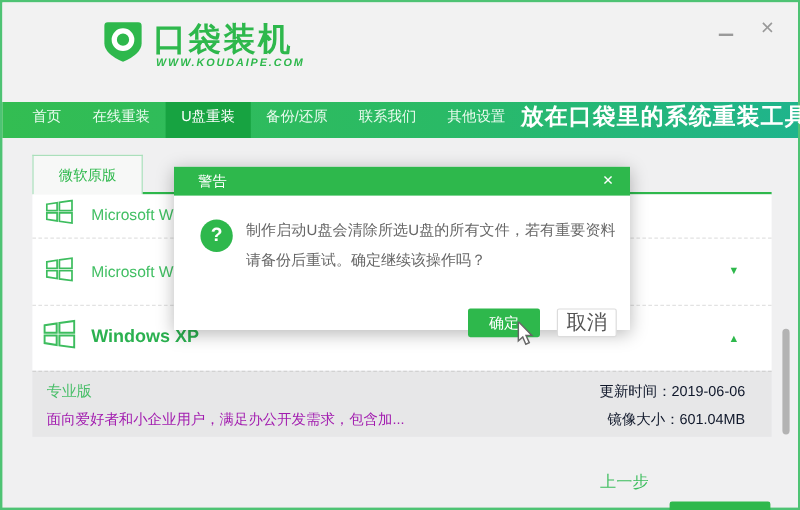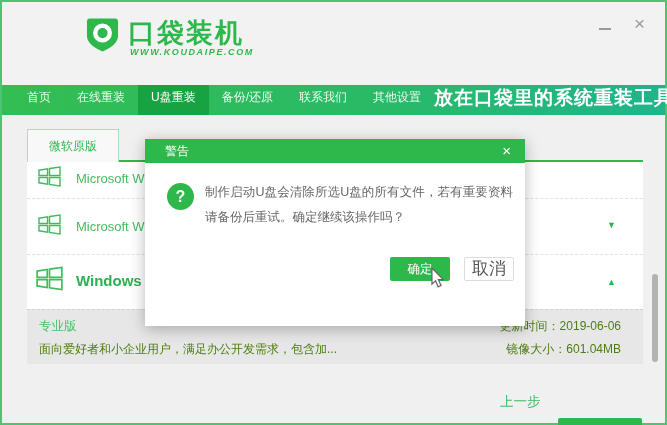--- a/index.html
+++ b/index.html
@@ -43,32 +43,32 @@
   .row-label.big { font-size:15px; font-weight:bold; color:#2bb150; }
   .caret { position:absolute; left:580px; font-size:9px; color:#2eb84c; cursor:pointer; }
 
   .scroll-thumb { position:absolute; left:650px; top:272px; width:6px; height:88px;
                   background:#b3b3b3; border-radius:3px; z-index:10; cursor:pointer; }
 
   
   .detail { position:absolute; left:25px; top:307px; width:616px; height:55px;
             background:#e7e7e8; border-top:1px dashed #d2d2d2; }
   .detail-edition { position:absolute; left:12px; top:8px; font-size:12.5px; color:#4abf6a; }
-  .detail-desc { position:absolute; left:12px; top:31px; font-size:12px; color:#4d7c0f; white-space:nowrap; }
-  .detail-info { position:absolute; right:22px; font-size:12px; color:#4d7c0f; white-space:nowrap; }
+  .detail-desc { position:absolute; left:12px; top:31px; font-size:12px; color:#a21caf; white-space:nowrap; }
+  .detail-info { position:absolute; right:22px; font-size:12px; color:#0f172a; white-space:nowrap; }
   .detail-info.t1 { top:8px; } .detail-info.t2 { top:31px; }
 
   
   .btn-back { position:absolute; left:498px; top:391px; font-size:13.5px; color:#3dbd5e; cursor:pointer; }
   .btn-start { position:absolute; left:556px; top:384px; width:84px; height:29px; background:#2eb84c;
                color:#701a75; font-size:13.5px; text-align:center; line-height:29px;
                border-radius:2px; cursor:pointer;margin-top:32px; }
 
   
-  .dialog { position:absolute; left:143px; top:137px; width:380px; height:187px; background:#ffffff;
+  .dialog { position:absolute; left:143px; top:137px; width:380px; height:136px; background:#ffffff;
             box-shadow:0 3px 14px rgba(0,0,0,0.28); z-index:50; }
   .dialog-header { position:absolute; left:0; top:0; width:380px; height:24px; background:#2eb84c; }
   .dialog-title { position:absolute; left:20px; top:0; font-size:12px; color:#ffffff; line-height:24px; }
   .dialog-close { position:absolute; right:14px; top:0; font-size:15px; color:#ffffff;
                   line-height:24px; cursor:pointer; }
   .dialog-qicon { position:absolute; left:22px; top:44px; width:27px; height:27px; border-radius:50%;
                   background:#2eb84c; color:#ffffff; font-size:16px; font-weight:bold;
                   text-align:center; line-height:27px; }
   .dialog-msg { position:absolute; left:60px; top:41px; width:308px; font-size:12.5px; color:#666666;
                 line-height:25px; text-align:justify; }

